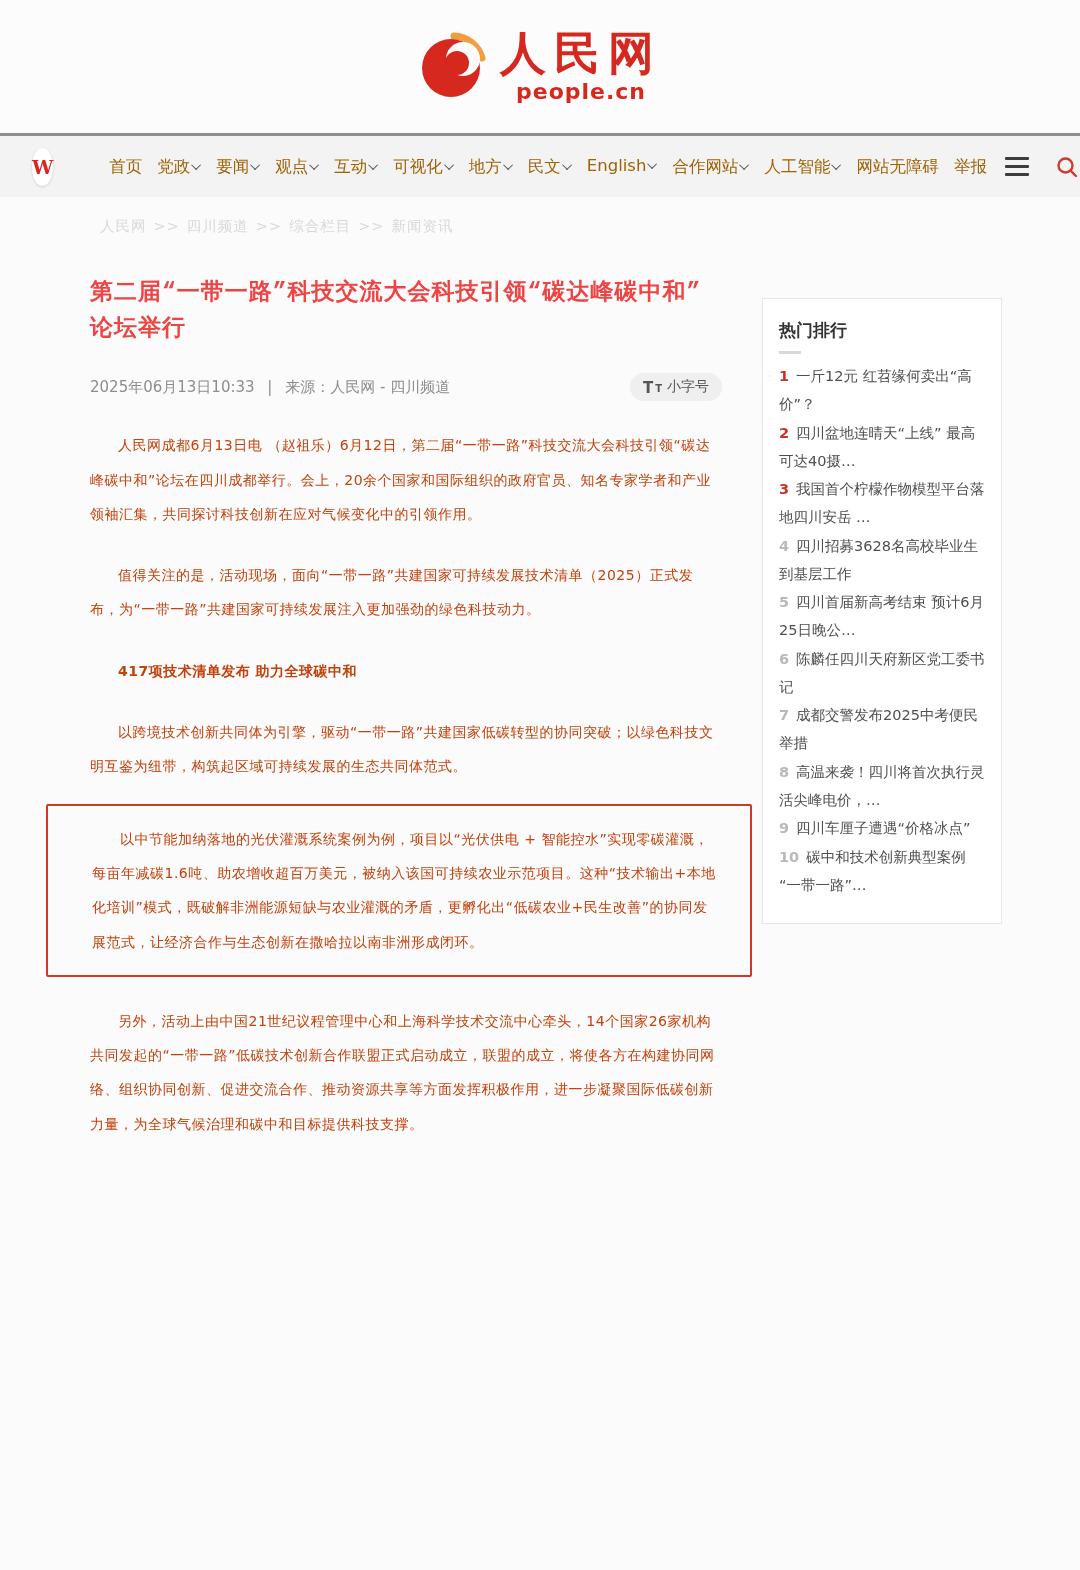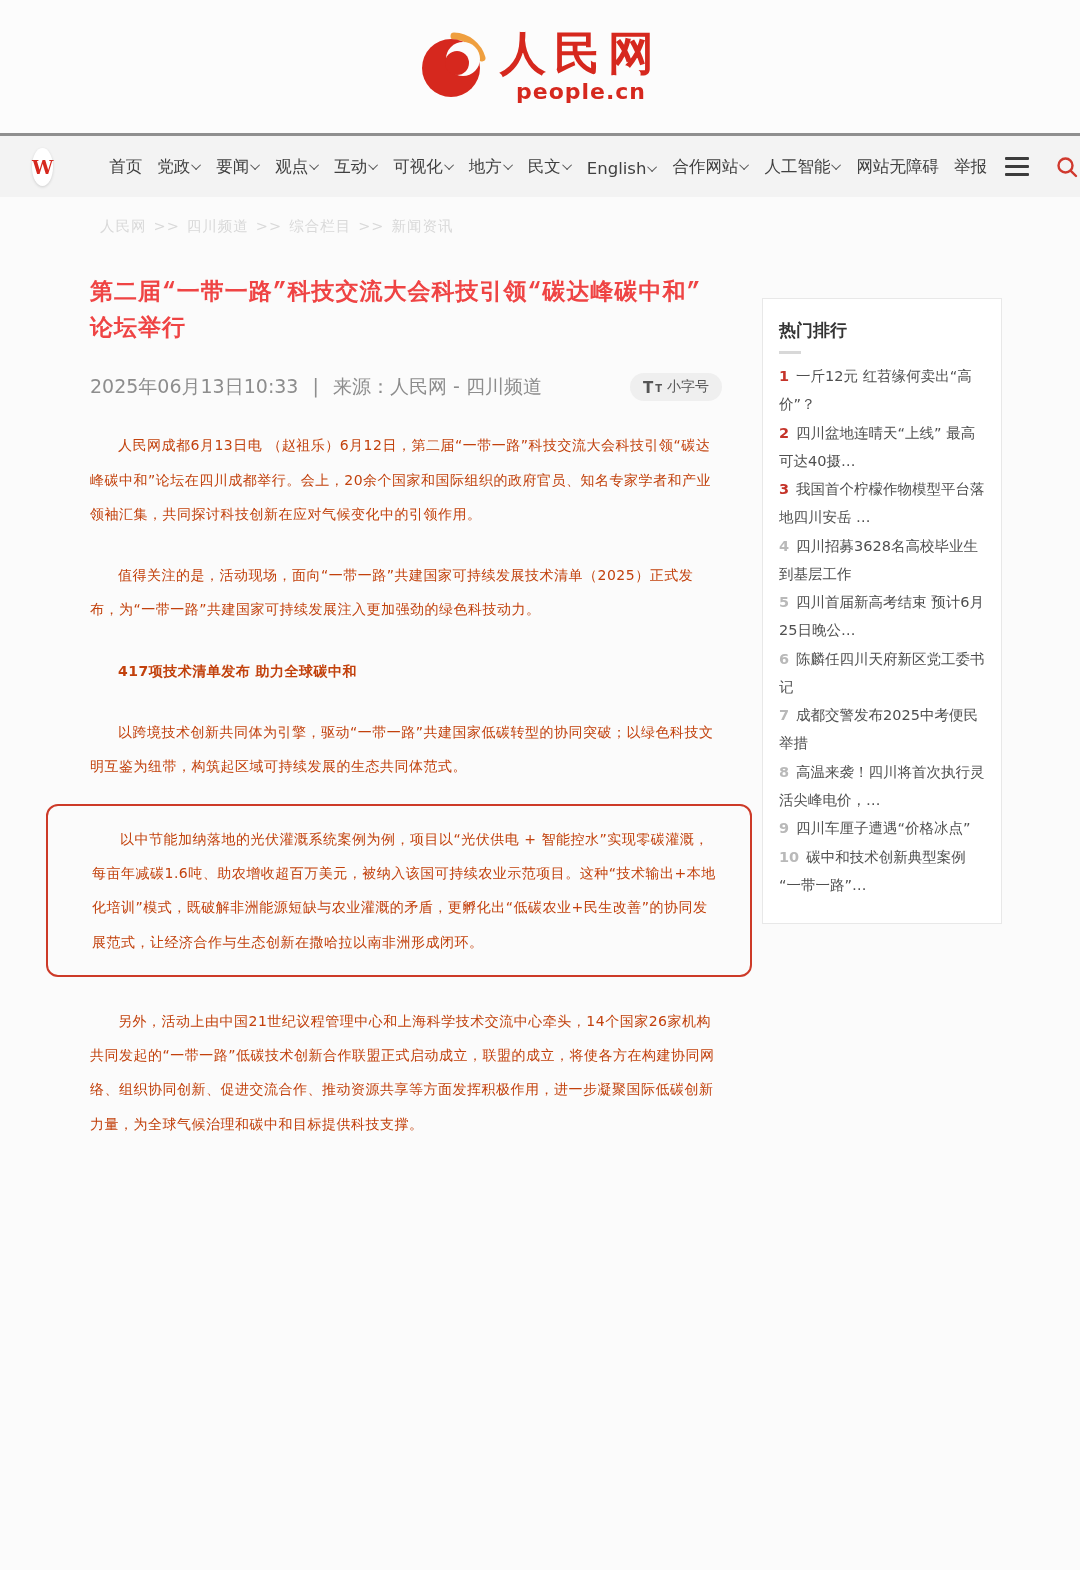--- a/index.html
+++ b/index.html
@@ -18,52 +18,52 @@
   .nav-bar {
     height:64px; background:#f3f3f3; border-top:3px solid #8f8f8f;
     display:flex; align-items:center; padding:0 14px;
   }
   .w-badge {
     width:38px; height:38px; border-radius:50%; background:#fff;
     box-shadow:0 1px 3px rgba(0,0,0,.15); display:flex; align-items:center; justify-content:center;
     margin-left:18px; cursor:pointer;
   }
   .w-badge span { color:#d6281e; font-weight:700; font-size:19px; font-family:"DejaVu Serif","Liberation Serif",serif; }
-  .nav-menu { display:flex; align-items:flex-end; gap:15px; margin-left:56px; font-size:16.5px; color:#404040; }
+  .nav-menu { display:flex; align-items:flex-start; gap:15px; margin-left:56px; font-size:16.5px; color:#a16207; }
   .nav-item { display:inline-flex; align-items:center; gap:4px; cursor:pointer; white-space:nowrap; }
   .caret { width:7px; height:7px; border-left:1.5px solid #555; border-bottom:1.5px solid #555;
            transform:rotate(-45deg) translateY(-2px); display:inline-block; }
   .nav-right { display:flex; align-items:center; gap:26px; margin-left:18px; }
   .hamburger { display:flex; flex-direction:column; gap:5px; cursor:pointer; }
   .hamburger i { display:block; width:24px; height:3px; background:#3c3c3c; border-radius:1px; }
   .search-btn { cursor:pointer; display:flex; }
   
   .breadcrumb { margin:20px 0 0 100px; font-size:14.5px; color:#d9d9d9; letter-spacing:1px; }
   .breadcrumb .sep { margin:0 7px; }
   
   .main { display:flex; padding:40px 88px 0 90px; gap:40px; }
   .article-col { width:632px; flex:none; }
   .article-title { font-size:23px; line-height:1.55; color:#ef4444; font-weight:600; letter-spacing:1px;font-family:Liberation Mono, monospace; }
   .meta-row { display:flex; align-items:center; justify-content:space-between; margin-top:26px; }
-  .meta-left { font-size:19px; color:#8d8d8d; }
+  .meta-left { font-size:15px; color:#8d8d8d; }
   .meta-left .src-link { color:#8d8d8d; cursor:pointer; }
   .font-size-btn {
     background:#efefef; border-radius:15px; padding:5px 13px; font-size:14px; color:#555;
     display:flex; align-items:flex-end; gap:5px; cursor:pointer;
   }
   .font-size-btn .t-big { font-weight:700; font-size:15px; line-height:1; }
   .font-size-btn .t-small { font-weight:700; font-size:10px; line-height:1.4; margin-left:-3px; }
   .article-body { margin-top:14px; }
   .article-body p, .article-body .sub-heading {
     font-size:14px; line-height:2.45; text-indent:2em; color:#c2410c;
     margin-top:27px; letter-spacing:.5px;
   }
   .sub-heading { font-weight:700; color:#222; }
   .red-box {
-    border:2px solid #cd3a28; border-radius:12px;
+    border:2px solid #cd3a28; border-radius:2px;
     margin:20px -30px 6px -44px; padding:0 30px 16px 44px;
   }
   .red-box p { margin-top:16px; }
   
   .sidebar {
     width:240px; flex:none; background:#fff; border:1px solid #e8e8e8;
     margin-top:22px; padding:20px 16px 24px; align-self:flex-start;
   }
   .sidebar-title { font-size:17px; font-weight:700; color:#333; }
   .sidebar-title::after { content:""; display:block; width:22px; height:3px; background:#d8d8d8; margin-top:9px; }

